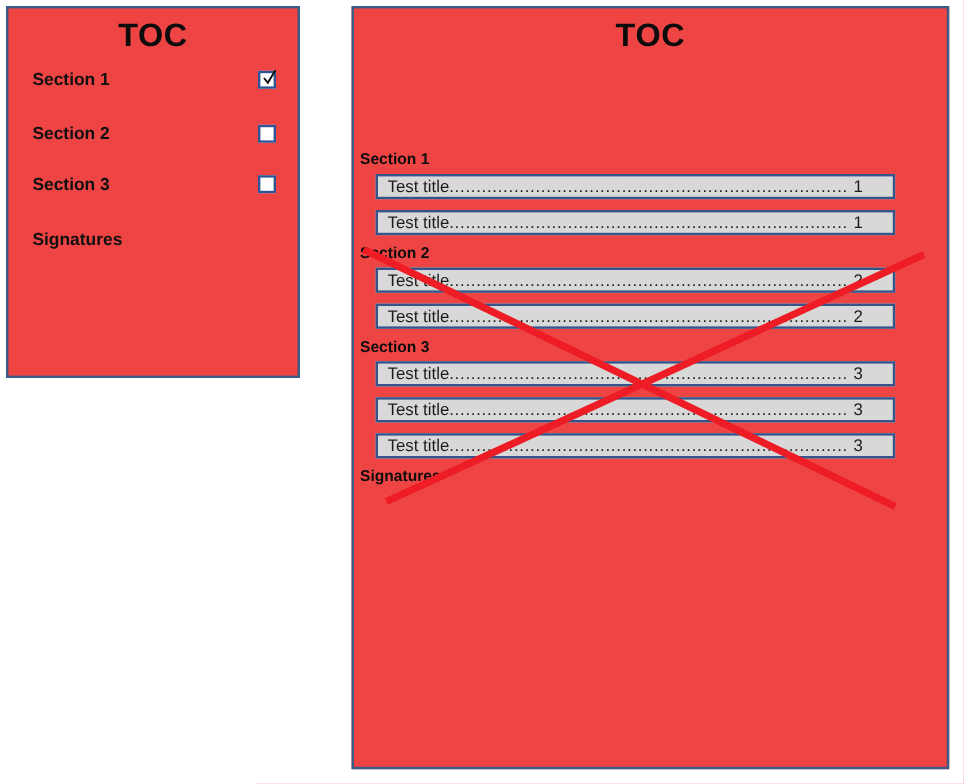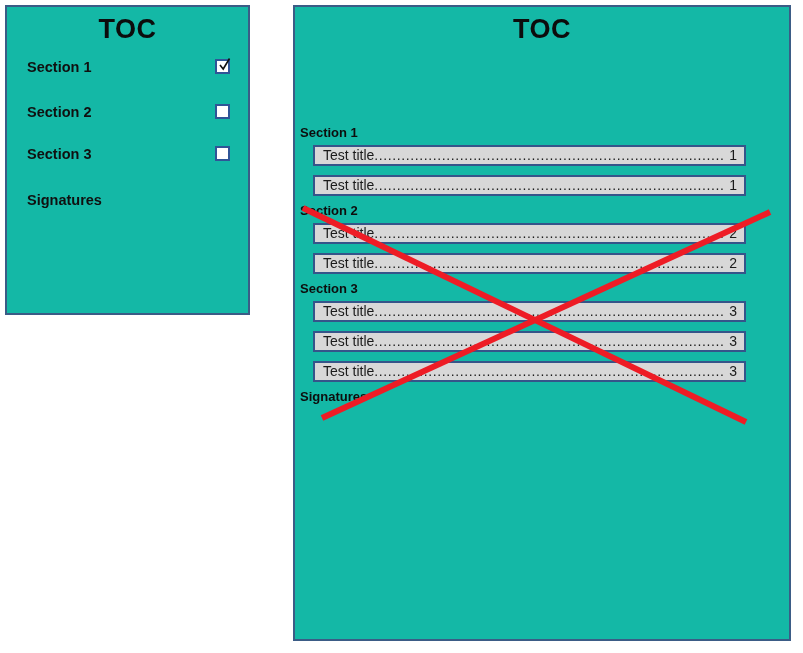--- a/index.html
+++ b/index.html
@@ -11,21 +11,21 @@
     width: 803px;
     height: 653px;
     position: relative;
     font-family: "Liberation Sans", "DejaVu Sans", sans-serif;
     overflow: hidden;
   }
 
   
   .panel {
     position: absolute;
-    background: #14b8a6;
+    background: #ef4444;
     border: 2px solid #3b5c86;
     box-sizing: border-box;
   }
   #left-panel  { left: 5px;   top: 5px;  width: 245px; height: 310px; }
   #right-panel { left: 293px; top: 5px;  width: 498px; height: 636px; }
 
   .panel-title {
     position: absolute;
     left: 0;
     right: 0;
@@ -123,21 +123,21 @@
     height: 21px;
     background: #d8d8d8;
     border: 2px solid #35558a;
     box-sizing: border-box;
     overflow: hidden;
     cursor: pointer;
   }
   .toc-entry .entry-inner {
     position: absolute;
     left: 8px;
-    right: 7px;
+    right: 25px;
     top: 0;
     height: 17px;
     display: flex;
     align-items: baseline;
     font-size: 14px;
     color: #1b1b1b;
     line-height: 17px;
     white-space: nowrap;
     overflow: hidden;
   }

